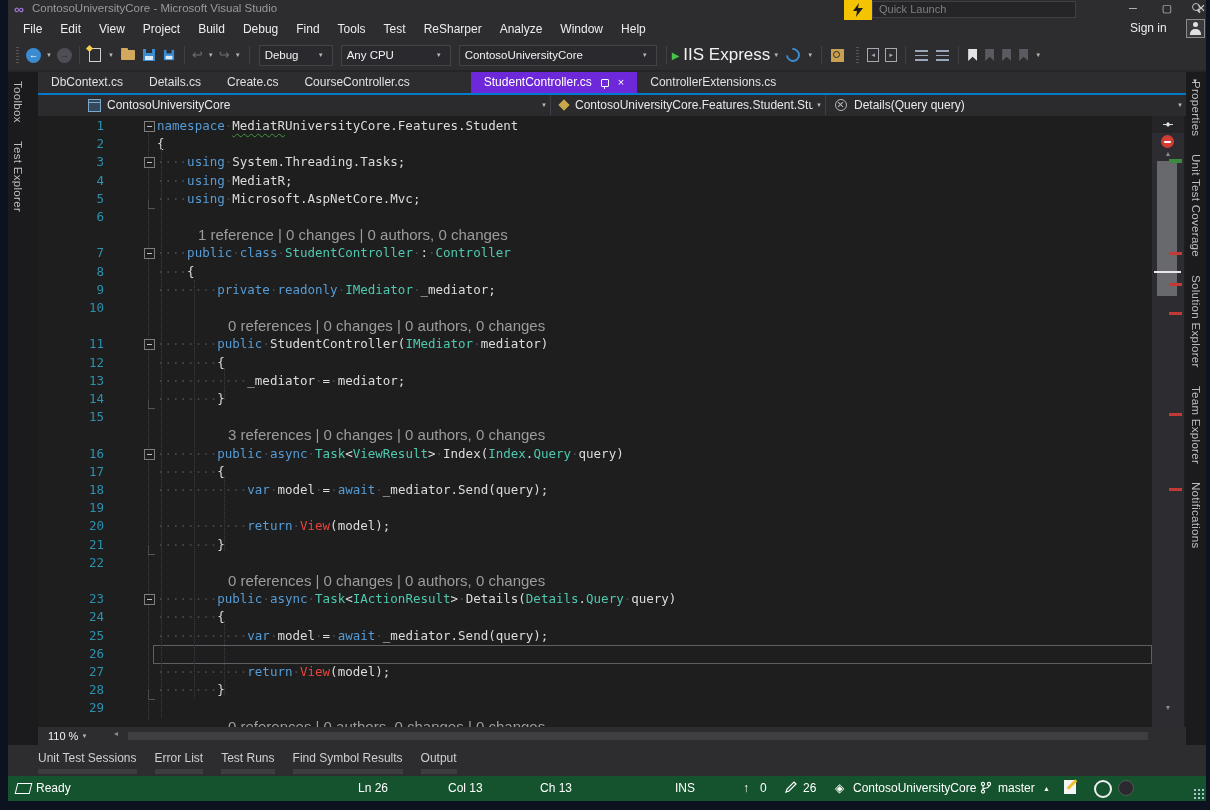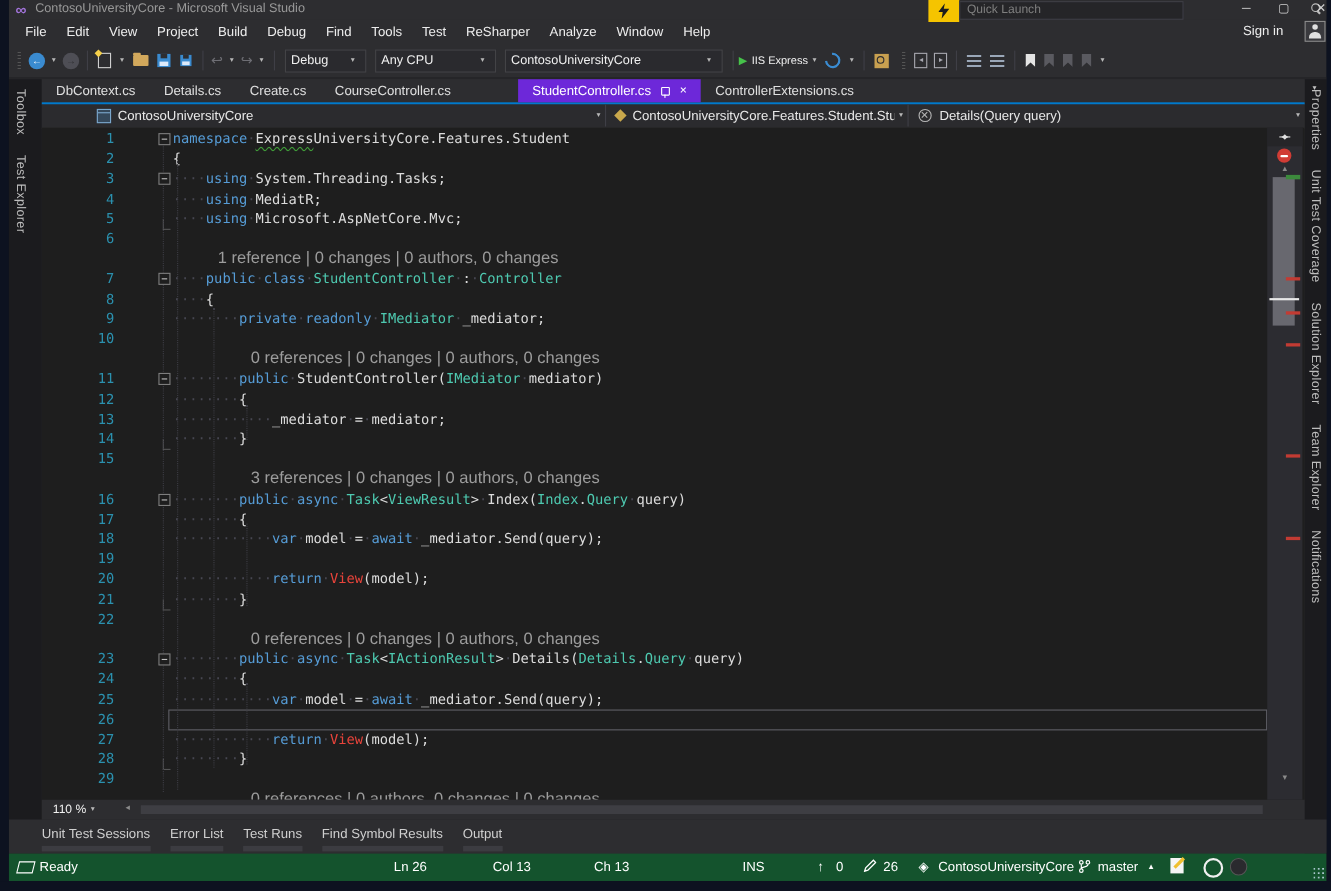--- a/index.html
+++ b/index.html
@@ -44,21 +44,21 @@
   .icon-saveall{transform:scale(.85);}
   .uglyph{font-size:13px;color:#6e6e74;margin:0 2px;line-height:14px;}
   .icon-refresh{width:10px;height:10px;border:2px solid #3a8bd0;border-radius:50%;border-left-color:transparent;transform:rotate(40deg);margin:0 4px;}
   .icon-find{width:13px;height:13px;background:#c8a050;position:relative;margin:0 4px;}
   .icon-find:before{content:'';position:absolute;left:2px;top:2px;width:5px;height:5px;border:1.5px solid #2d2d30;border-radius:50%;}
   .icon-navdoc{width:10px;height:12px;border:1px solid #a8a8b0;color:#a8a8b0;font-size:7px;line-height:12px;text-align:center;margin:0 3px;}
   .icon-lines{width:13px;height:11px;background-image:repeating-linear-gradient(#9aa7b8 0 1.5px,transparent 1.5px 4.5px);margin:0 4px;}
   .icon-bm{width:9px;height:12px;background:#e4e4e4;clip-path:polygon(0 0,100% 0,100% 100%,50% 65%,0 100%);margin:0 4px;}
   .icon-bm.dim{background:#5a5a60;}
   .play{color:#46c24a;font-size:10px;margin-right:4px;}
-  .runlbl{color:#f1f1f1;font-size:10px;}
+  .runlbl{color:#f1f1f1;font-size:17px;}
   
   .strip{position:absolute;background:#1b1b1e;}
   .vtab{writing-mode:vertical-rl;color:#bdbdbd;font-size:11.5px;padding:9px 4px;letter-spacing:.3px;}
   
   #tabrow{position:absolute;left:30px;top:72px;width:1148px;height:21px;background:#2d2d30;border-bottom:2px solid #007acc;display:flex;}
   .doctab{color:#e0e0e0;font-size:12px;line-height:21px;padding:0 13px;white-space:nowrap;display:flex;align-items:center;}
   .doctab.active{background:#6d28d9;color:#fff;margin-left:48px;}
   .pin{width:6px;height:6px;border:1px solid #fff;border-radius:1px;position:relative;margin:0 4px 0 9px;}
   .pin:after{content:'';position:absolute;left:2px;top:6px;width:1px;height:3px;background:#fff;}
   .tabclose{color:#fff;font-size:11px;margin-left:5px;}
@@ -285,21 +285,21 @@
       <div class="guide" style="left:110px;top:12px;height:592px;"></div>
       <div class="guide" style="left:123px;top:30px;height:572px;"></div>
       <div class="guide" style="left:156px;top:164px;height:418px;"></div>
       <div class="guide" style="left:186px;top:252px;height:32px;"></div>
       <div class="guide" style="left:186px;top:360px;height:75px;"></div>
       <div class="guide" style="left:186px;top:505px;height:74px;"></div>
       <div id="rows">
           <div class="row" style="top: 1px;">
             <span class="ln">1</span>
             <span class="fold-box"></span>
-            <span class="txt"><span class="tk-k">namespace</span><span class="tk-w">·</span><span class="tk-g">Express</span><span class="tk-d">UniversityCore.Features.Student</span></span>
+            <span class="txt"><span class="tk-k">namespace</span><span class="tk-w">·</span><span class="tk-g">MediatR</span><span class="tk-d">UniversityCore.Features.Student</span></span>
           </div>
           <div class="row" style="top: 19.2px;">
             <span class="ln">2</span>
             <span class="txt"><span class="tk-d">{</span></span>
           </div>
           <div class="row" style="top: 37.4px;">
             <span class="ln">3</span>
             <span class="fold-box"></span>
             <span class="txt"><span class="tk-w">····</span><span class="tk-k">using</span><span class="tk-w">·</span><span class="tk-d">System.Threading.Tasks;</span></span>
           </div>

